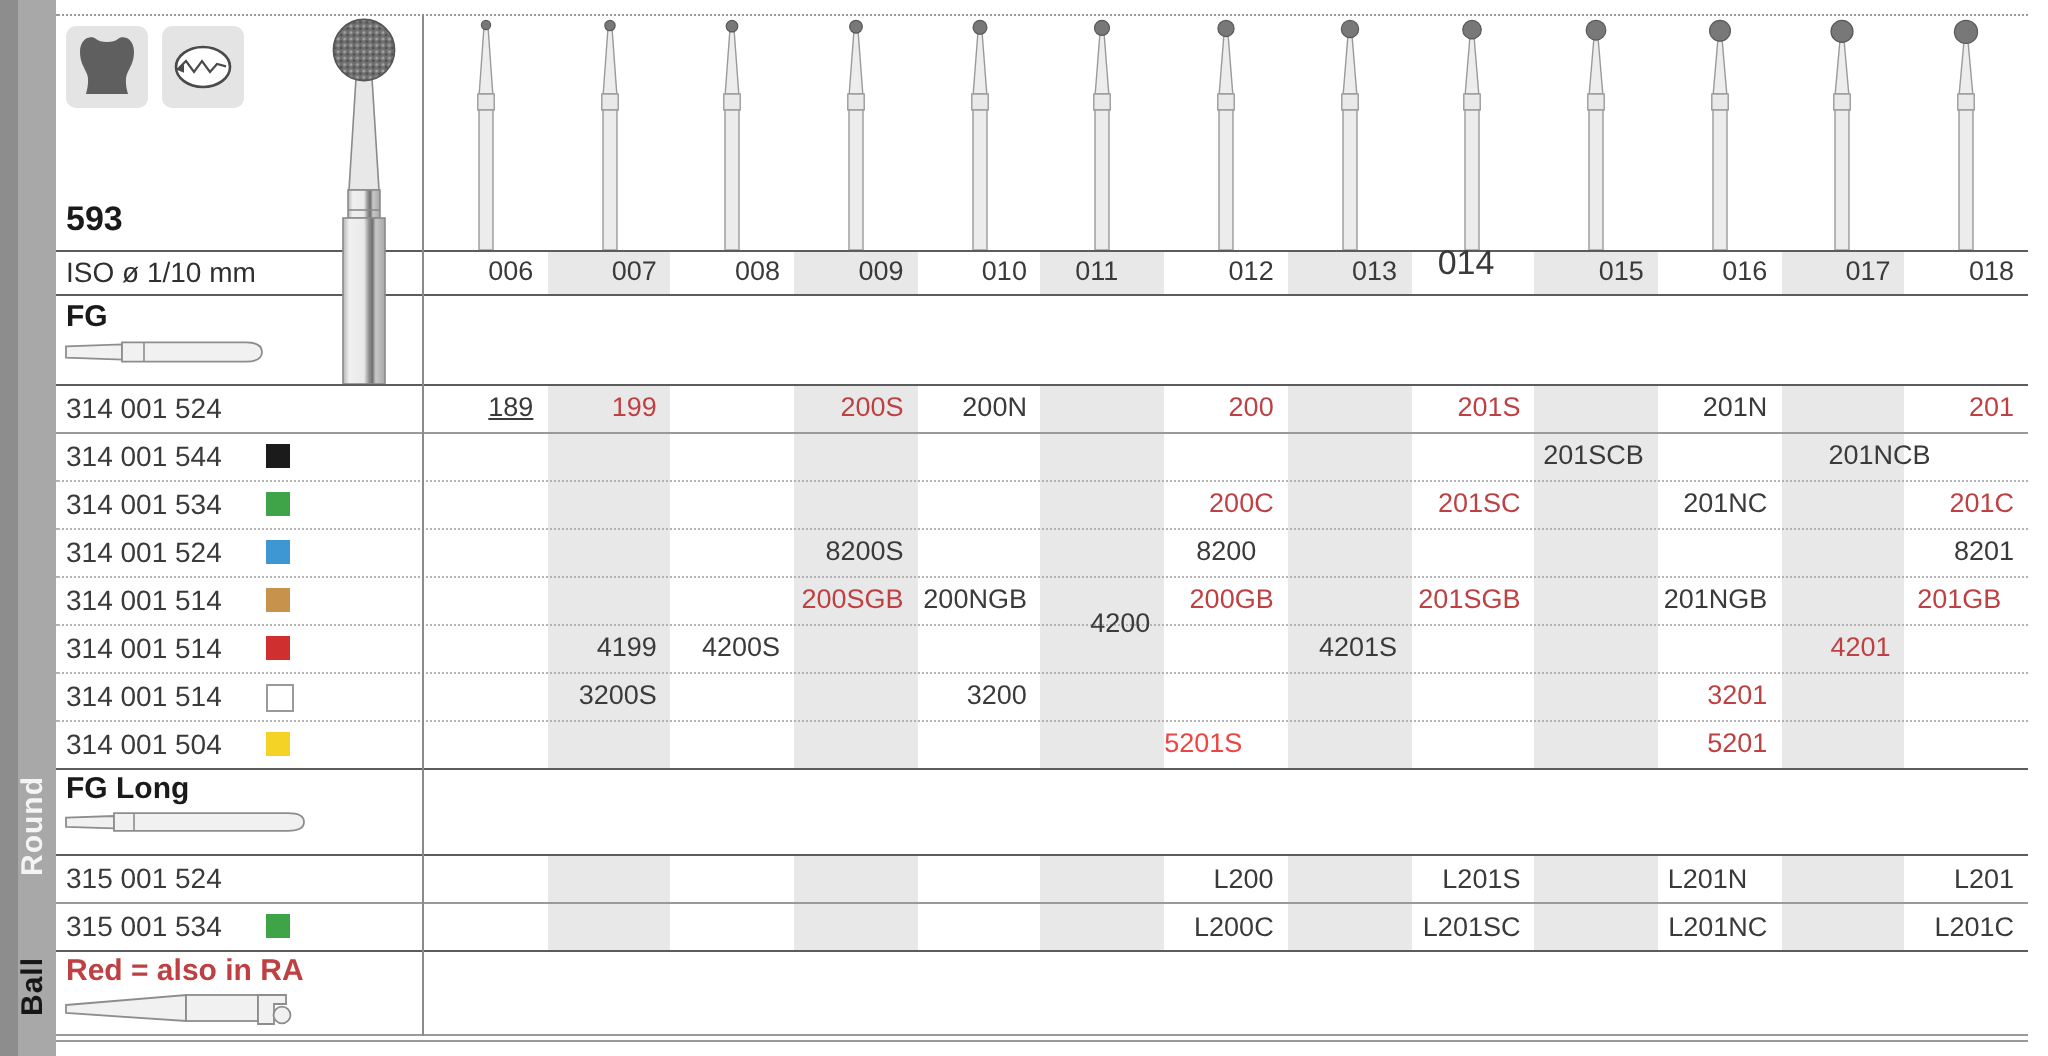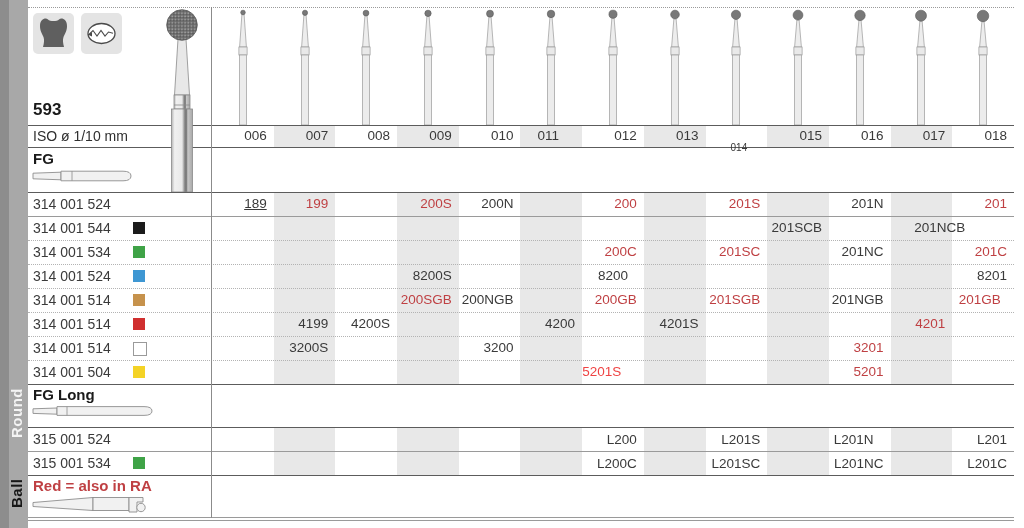--- a/index.html
+++ b/index.html
@@ -154,21 +154,21 @@
     <div style="position: absolute; left: 767.231px; top: 428px; width: 61.6923px; height: 47px; background: rgb(232, 232, 232); z-index: 1;"></div>
     <div style="position: absolute; left: 890.615px; top: 428px; width: 61.6923px; height: 47px; background: rgb(232, 232, 232); z-index: 1;"></div>
     <div style="position: absolute; left: 212px; top: 125px; width: 61.6923px; height: 22px; line-height: 22px; text-align: right; padding-right: 7px; box-sizing: border-box; font-size: 13.5px; color: rgb(58, 58, 58); z-index: 4;">006</div>
     <div style="position: absolute; left: 273.692px; top: 125px; width: 61.6923px; height: 22px; line-height: 22px; text-align: right; padding-right: 7px; box-sizing: border-box; font-size: 13.5px; color: rgb(58, 58, 58); z-index: 4;">007</div>
     <div style="position: absolute; left: 335.385px; top: 125px; width: 61.6923px; height: 22px; line-height: 22px; text-align: right; padding-right: 7px; box-sizing: border-box; font-size: 13.5px; color: rgb(58, 58, 58); z-index: 4;">008</div>
     <div style="position: absolute; left: 397.077px; top: 125px; width: 61.6923px; height: 22px; line-height: 22px; text-align: right; padding-right: 7px; box-sizing: border-box; font-size: 13.5px; color: rgb(58, 58, 58); z-index: 4;">009</div>
     <div style="position: absolute; left: 458.769px; top: 125px; width: 61.6923px; height: 22px; line-height: 22px; text-align: right; padding-right: 7px; box-sizing: border-box; font-size: 13.5px; color: rgb(58, 58, 58); z-index: 4;">010</div>
     <div style="position: absolute; left: 520.462px; top: 125px; width: 61.6923px; height: 22px; line-height: 22px; text-align: right; padding-right: 23px; box-sizing: border-box; font-size: 13.5px; color: rgb(58, 58, 58); z-index: 4;">011</div>
     <div style="position: absolute; left: 582.154px; top: 125px; width: 61.6923px; height: 22px; line-height: 22px; text-align: right; padding-right: 7px; box-sizing: border-box; font-size: 13.5px; color: rgb(58, 58, 58); z-index: 4;">012</div>
     <div style="position: absolute; left: 643.846px; top: 125px; width: 61.6923px; height: 22px; line-height: 22px; text-align: right; padding-right: 7px; box-sizing: border-box; font-size: 13.5px; color: rgb(58, 58, 58); z-index: 4;">013</div>
-    <div style="position: absolute; left: 705.538px; top: 137px; width: 61.6923px; height: 22px; line-height: 22px; text-align: right; padding-right: 20px; box-sizing: border-box; font-size: 10px; color: rgb(58, 58, 58); z-index: 4;">014</div>
+    <div style="position: absolute; left: 705.538px; top: 121px; width: 61.6923px; height: 22px; line-height: 22px; text-align: right; padding-right: 20px; box-sizing: border-box; font-size: 17px; color: rgb(58, 58, 58); z-index: 4;">014</div>
     <div style="position: absolute; left: 767.231px; top: 125px; width: 61.6923px; height: 22px; line-height: 22px; text-align: right; padding-right: 7px; box-sizing: border-box; font-size: 13.5px; color: rgb(58, 58, 58); z-index: 4;">015</div>
     <div style="position: absolute; left: 828.923px; top: 125px; width: 61.6923px; height: 22px; line-height: 22px; text-align: right; padding-right: 7px; box-sizing: border-box; font-size: 13.5px; color: rgb(58, 58, 58); z-index: 4;">016</div>
     <div style="position: absolute; left: 890.615px; top: 125px; width: 61.6923px; height: 22px; line-height: 22px; text-align: right; padding-right: 7px; box-sizing: border-box; font-size: 13.5px; color: rgb(58, 58, 58); z-index: 4;">017</div>
     <div style="position: absolute; left: 952.308px; top: 125px; width: 61.6923px; height: 22px; line-height: 22px; text-align: right; padding-right: 7px; box-sizing: border-box; font-size: 13.5px; color: rgb(58, 58, 58); z-index: 4;">018</div>
     <div style="position: absolute; left: 233.846px; top: 9px; width: 18px; height: 116px; z-index: 3;"><svg width="18" height="116" viewBox="0 0 18 116">
         <polygon points="7.9,5.60 10.1,5.60 12.4,38 5.6,38" fill="#ededed" stroke="#9a9a9a" stroke-width="0.7"></polygon>
         <rect x="4.9" y="38" width="8.2" height="8" fill="#e9e9e9" stroke="#9a9a9a" stroke-width="0.7"></rect>
         <rect x="5.5" y="46" width="7" height="70" fill="#ececec" stroke="#9a9a9a" stroke-width="0.7"></rect>
         <circle cx="9" cy="3.50" r="2.30" fill="#787878" stroke="#595959" stroke-width="0.6"></circle>
       </svg></div>
@@ -273,21 +273,21 @@
     <div style="position: absolute; left: 397.077px; top: 288px; width: 61.6923px; height: 24px; line-height: 24px; text-align: right; padding-right: 7px; box-sizing: border-box; font-size: 13.5px; z-index: 4; color: rgb(191, 64, 67);">200SGB</div>
     <div style="position: absolute; left: 458.769px; top: 288px; width: 61.6923px; height: 24px; line-height: 24px; text-align: right; padding-right: 7px; box-sizing: border-box; font-size: 13.5px; z-index: 4; color: rgb(58, 58, 58);">200NGB</div>
     <div style="position: absolute; left: 582.154px; top: 288px; width: 61.6923px; height: 24px; line-height: 24px; text-align: right; padding-right: 7px; box-sizing: border-box; font-size: 13.5px; z-index: 4; color: rgb(191, 64, 67);">200GB</div>
     <div style="position: absolute; left: 705.538px; top: 288px; width: 61.6923px; height: 24px; line-height: 24px; text-align: right; padding-right: 7px; box-sizing: border-box; font-size: 13.5px; z-index: 4; color: rgb(191, 64, 67);">201SGB</div>
     <div style="position: absolute; left: 828.923px; top: 288px; width: 61.6923px; height: 24px; line-height: 24px; text-align: right; padding-right: 7px; box-sizing: border-box; font-size: 13.5px; z-index: 4; color: rgb(58, 58, 58);">201NGB</div>
     <div style="position: absolute; left: 952.308px; top: 288px; width: 61.6923px; height: 24px; line-height: 24px; text-align: center; padding-right: 7px; box-sizing: border-box; font-size: 13.5px; z-index: 4; color: rgb(191, 64, 67);">201GB</div>
     <div style="position: absolute; left: 33px; top: 312px; width: 105px; height: 24px; line-height: 24px; font-size: 14px; color: rgb(58, 58, 58); z-index: 4;">314 001 514</div>
     <div style="position: absolute; left: 133px; top: 318px; width: 12px; height: 12px; background: rgb(208, 47, 47); z-index: 4;"></div>
     <div style="position: absolute; left: 273.692px; top: 312px; width: 61.6923px; height: 24px; line-height: 24px; text-align: right; padding-right: 7px; box-sizing: border-box; font-size: 13.5px; z-index: 4; color: rgb(58, 58, 58);">4199</div>
     <div style="position: absolute; left: 335.385px; top: 312px; width: 61.6923px; height: 24px; line-height: 24px; text-align: right; padding-right: 7px; box-sizing: border-box; font-size: 13.5px; z-index: 4; color: rgb(58, 58, 58);">4200S</div>
-    <div style="position: absolute; left: 520.462px; top: 312px; width: 61.6923px; height: 24px; line-height: 24px; text-align: right; padding-right: 7px; box-sizing: border-box; font-size: 13.5px; z-index: 4; color: rgb(58, 58, 58);">4200</div>
+    <div style="position: absolute; left: 520.462px; top: 300px; width: 61.6923px; height: 24px; line-height: 24px; text-align: right; padding-right: 7px; box-sizing: border-box; font-size: 13.5px; z-index: 4; color: rgb(58, 58, 58);">4200</div>
     <div style="position: absolute; left: 643.846px; top: 312px; width: 61.6923px; height: 24px; line-height: 24px; text-align: right; padding-right: 7px; box-sizing: border-box; font-size: 13.5px; z-index: 4; color: rgb(58, 58, 58);">4201S</div>
     <div style="position: absolute; left: 890.615px; top: 312px; width: 61.6923px; height: 24px; line-height: 24px; text-align: right; padding-right: 7px; box-sizing: border-box; font-size: 13.5px; z-index: 4; color: rgb(191, 64, 67);">4201</div>
     <div style="position: absolute; left: 33px; top: 336px; width: 105px; height: 24px; line-height: 24px; font-size: 14px; color: rgb(58, 58, 58); z-index: 4;">314 001 514</div>
     <div style="position: absolute; left: 133px; top: 342px; width: 12px; height: 12px; background: rgb(255, 255, 255); z-index: 4; border: 1px solid rgb(154, 154, 154);"></div>
     <div style="position: absolute; left: 273.692px; top: 336px; width: 61.6923px; height: 24px; line-height: 24px; text-align: right; padding-right: 7px; box-sizing: border-box; font-size: 13.5px; z-index: 4; color: rgb(58, 58, 58);">3200S</div>
     <div style="position: absolute; left: 458.769px; top: 336px; width: 61.6923px; height: 24px; line-height: 24px; text-align: right; padding-right: 7px; box-sizing: border-box; font-size: 13.5px; z-index: 4; color: rgb(58, 58, 58);">3200</div>
     <div style="position: absolute; left: 828.923px; top: 336px; width: 61.6923px; height: 24px; line-height: 24px; text-align: right; padding-right: 7px; box-sizing: border-box; font-size: 13.5px; z-index: 4; color: rgb(191, 64, 67);">3201</div>
     <div style="position: absolute; left: 33px; top: 360px; width: 105px; height: 24px; line-height: 24px; font-size: 14px; color: rgb(58, 58, 58); z-index: 4;">314 001 504</div>
     <div style="position: absolute; left: 133px; top: 366px; width: 12px; height: 12px; background: rgb(244, 211, 38); z-index: 4;"></div>
     <div style="position: absolute; left: 582.154px; top: 360px; width: 61.6923px; height: 24px; line-height: 24px; text-align: left; padding-right: 7px; box-sizing: border-box; font-size: 13.5px; z-index: 4; color: #ef4444;">5201S</div>

